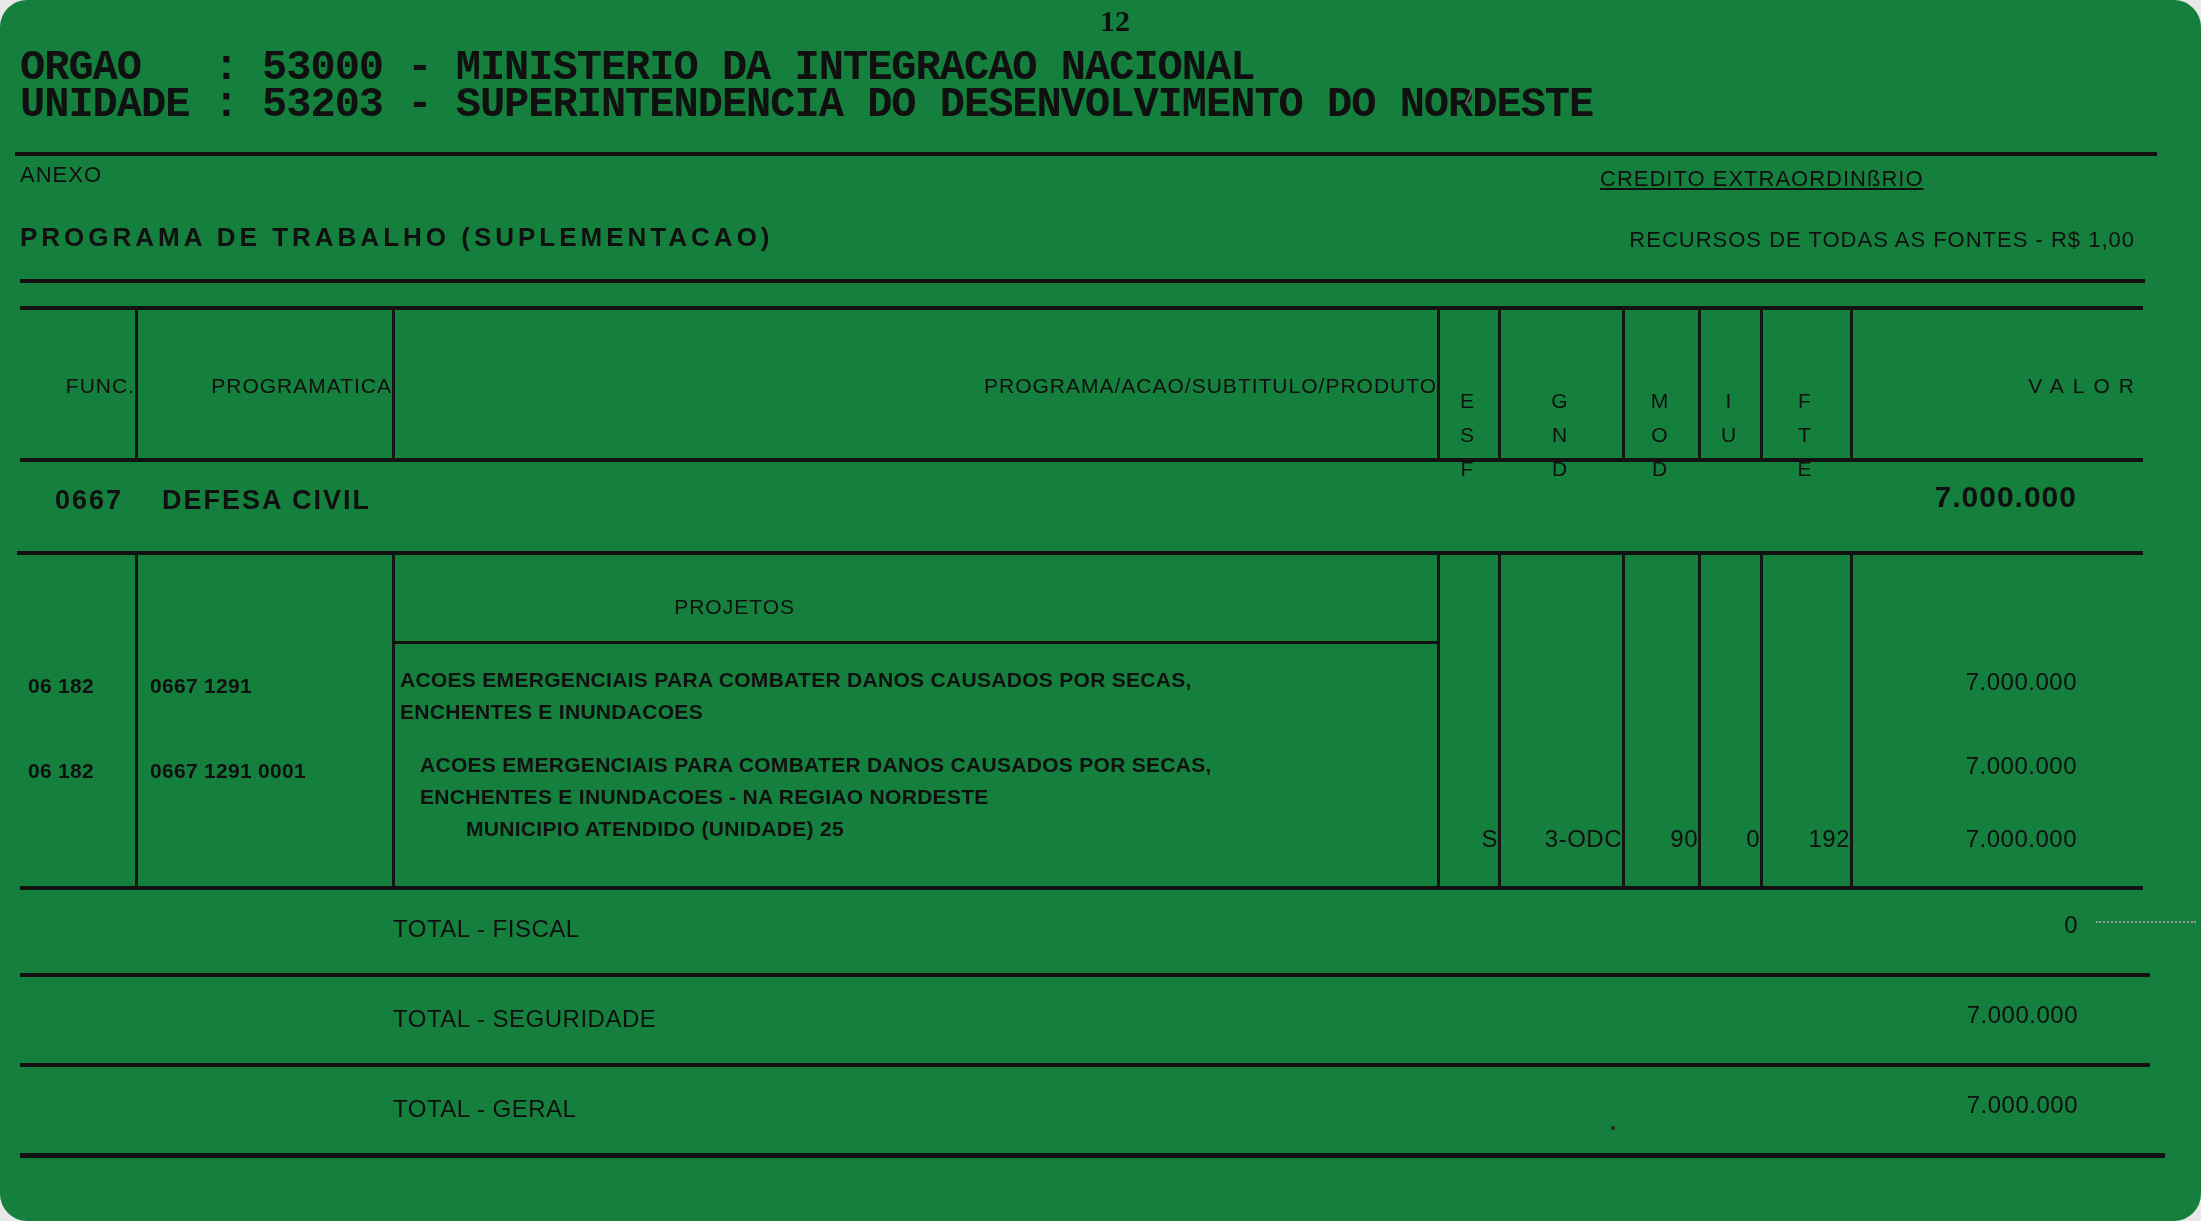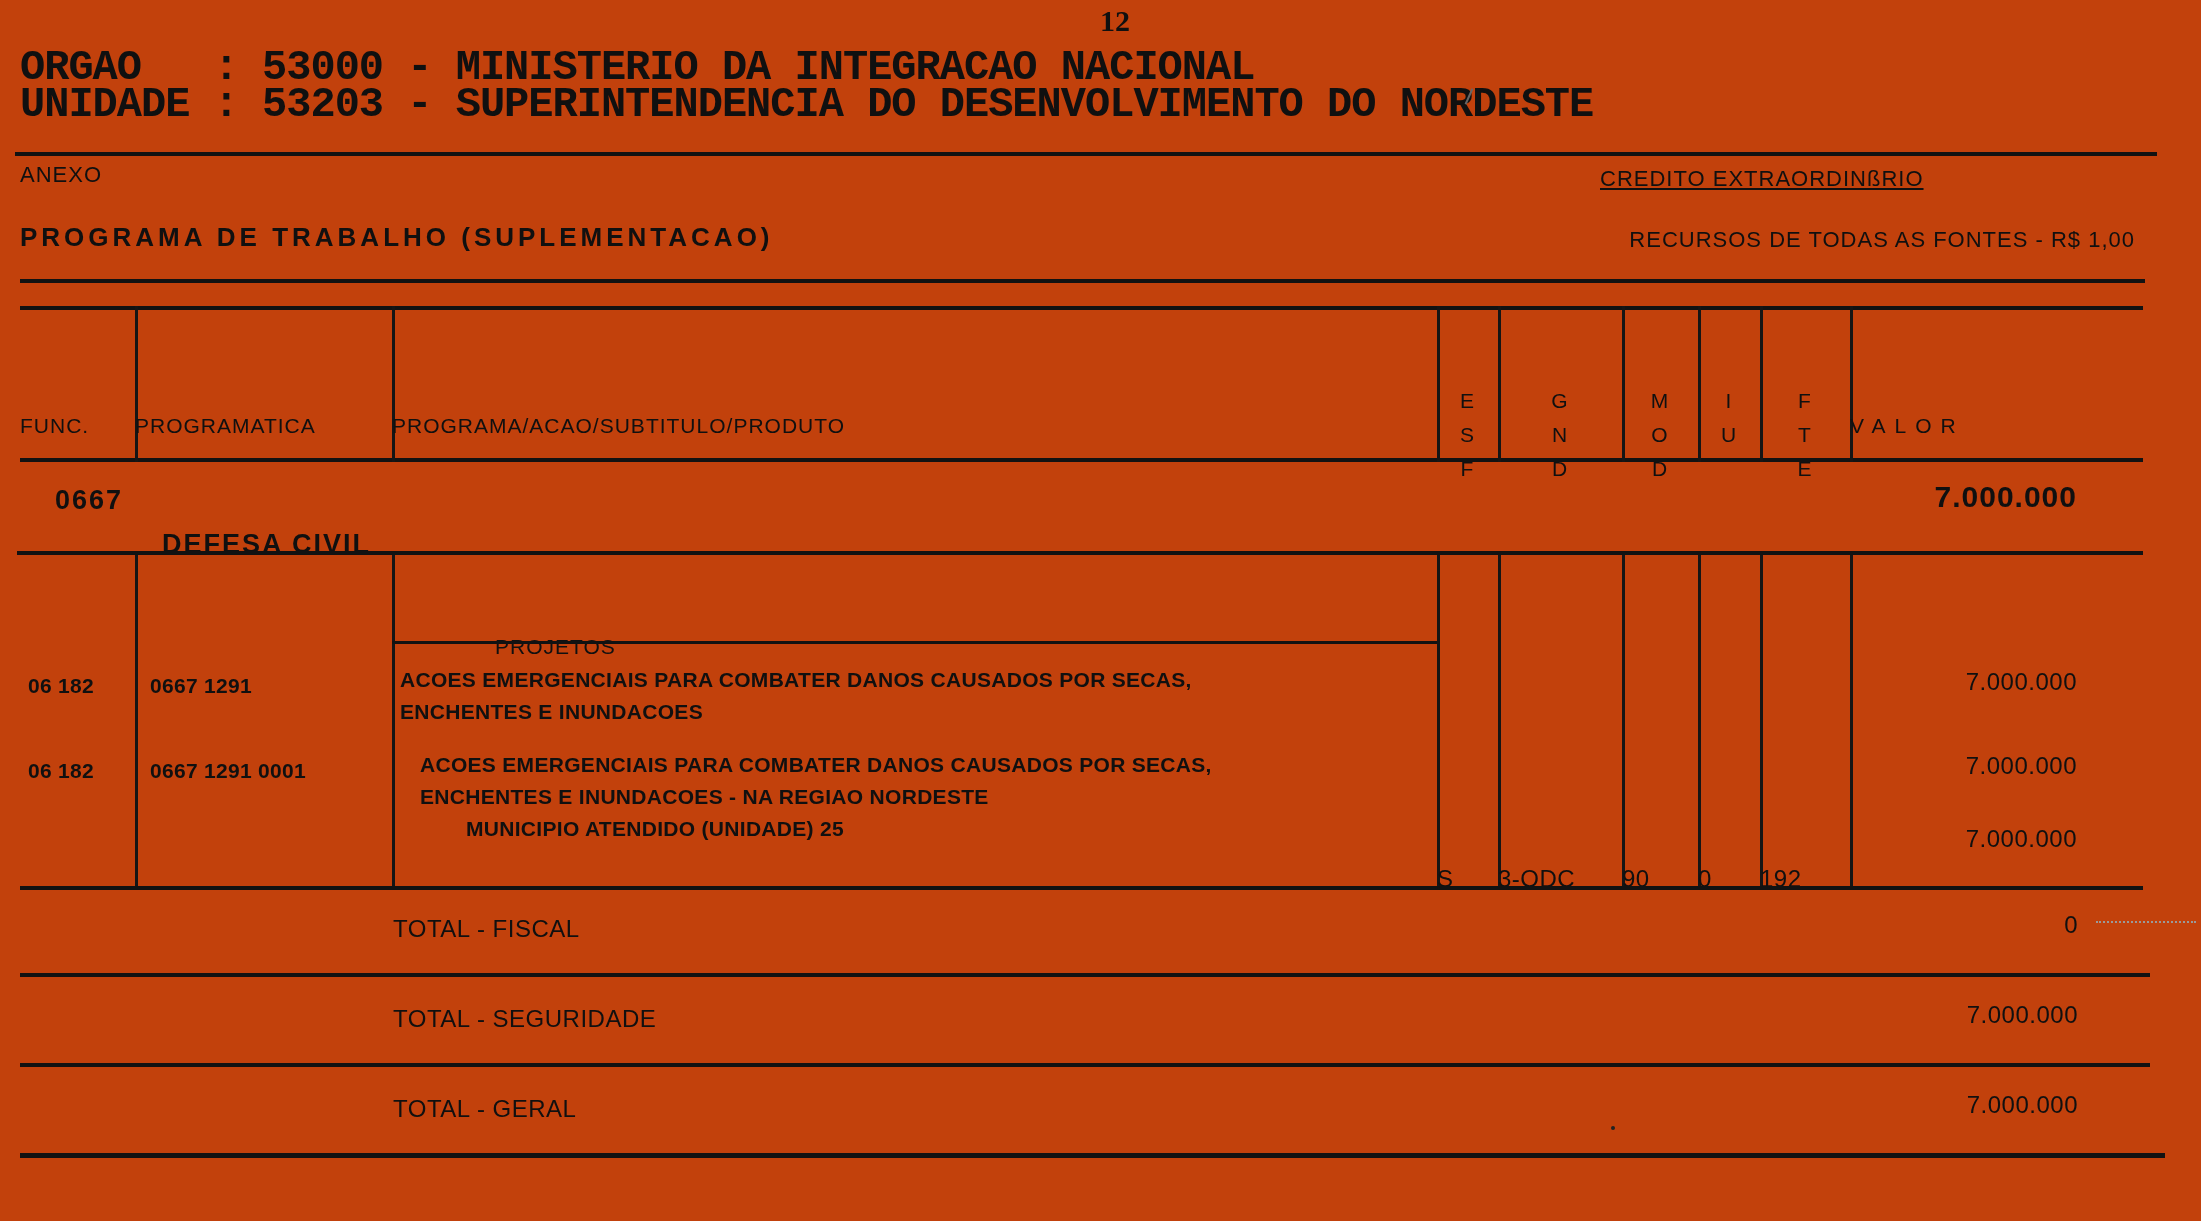--- a/index.html
+++ b/index.html
@@ -1,33 +1,34 @@
 <!DOCTYPE html>
 <html><head>
 <meta charset="utf-8">
 <style>
   html,body{margin:0;padding:0;background:#e8e8e8;}
   .page{
     position:relative;
     width:2201px;height:1221px;
-    background:#c2410c;
+    background:#15803d;
     overflow:hidden;
     color:#101010;
+    border-radius:27px;
   }
   .txt{position:absolute;white-space:pre;color:#101010;}
   .mono{font-family:"Liberation Mono","DejaVu Sans Mono",monospace;font-weight:700;font-size:42px;line-height:37px;letter-spacing:-1px;}
   .serif{font-family:"Liberation Serif","DejaVu Serif",serif;font-weight:700;font-size:30px;}
   .lbl{font-family:"Liberation Sans","DejaVu Sans",sans-serif;font-size:22px;letter-spacing:1px;}
   .small{font-family:"Liberation Sans","DejaVu Sans",sans-serif;font-size:21px;letter-spacing:1px;}
   .title{font-family:"Liberation Sans","DejaVu Sans",sans-serif;font-weight:700;font-size:26px;letter-spacing:4px;}
   .row{font-family:"Liberation Sans","DejaVu Sans",sans-serif;font-weight:700;font-size:21px;letter-spacing:0.3px;line-height:32px;}
   .val{font-family:"Liberation Sans","DejaVu Sans",sans-serif;font-size:24px;letter-spacing:0.5px;}
   .func-row{font-family:"Liberation Sans","DejaVu Sans",sans-serif;font-weight:700;font-size:27px;letter-spacing:2px;}
   .bigval{font-family:"Liberation Sans","DejaVu Sans",sans-serif;font-weight:700;font-size:30px;letter-spacing:1px;}
-  .center{text-align:left;margin-top:40px;}
+  .center{text-align:right;}
   .right{text-align:right;}
   .hr{position:absolute;background:#121212;height:4px;}
   .vr{position:absolute;background:#151515;width:3px;}
   .stack span{display:block;line-height:34px;text-align:center;}
 </style>
 </head>
 <body>
 
 <div class="page">
 
@@ -75,21 +76,21 @@
   </div>
   <div class="txt small stack" style="left:1698px;top:336px;width:62px;">
     <span>I</span><span>U</span>
   </div>
   <div class="txt small stack" style="left:1760px;top:336px;width:90px;">
     <span>F</span><span>T</span><span>E</span>
   </div>
   <div class="txt small center" style="left:1850px;top:374px;width:293px;letter-spacing:9px;">VALOR</div>
 
   <div class="txt func-row" style="left:55px;top:485px;">0667</div>
-  <div class="txt func-row" style="left:162px;top:485px;margin-top:44px;">DEFESA CIVIL</div>
+  <div class="txt func-row" style="left:162px;top:485px;">DEFESA CIVIL</div>
   <div class="txt bigval right" style="left:1697px;top:480px;width:380px;">7.000.000</div>
 
   <div class="hr" style="left:17px;top:551px;width:2126px;"></div>
 
   <div class="vr" style="left:135px;top:555px;height:333px;"></div>
   <div class="vr" style="left:392px;top:555px;height:333px;"></div>
   <div class="vr" style="left:1437px;top:555px;height:333px;"></div>
   <div class="vr" style="left:1498px;top:555px;height:333px;"></div>
   <div class="vr" style="left:1622px;top:555px;height:333px;"></div>
   <div class="vr" style="left:1698px;top:555px;height:333px;"></div>

